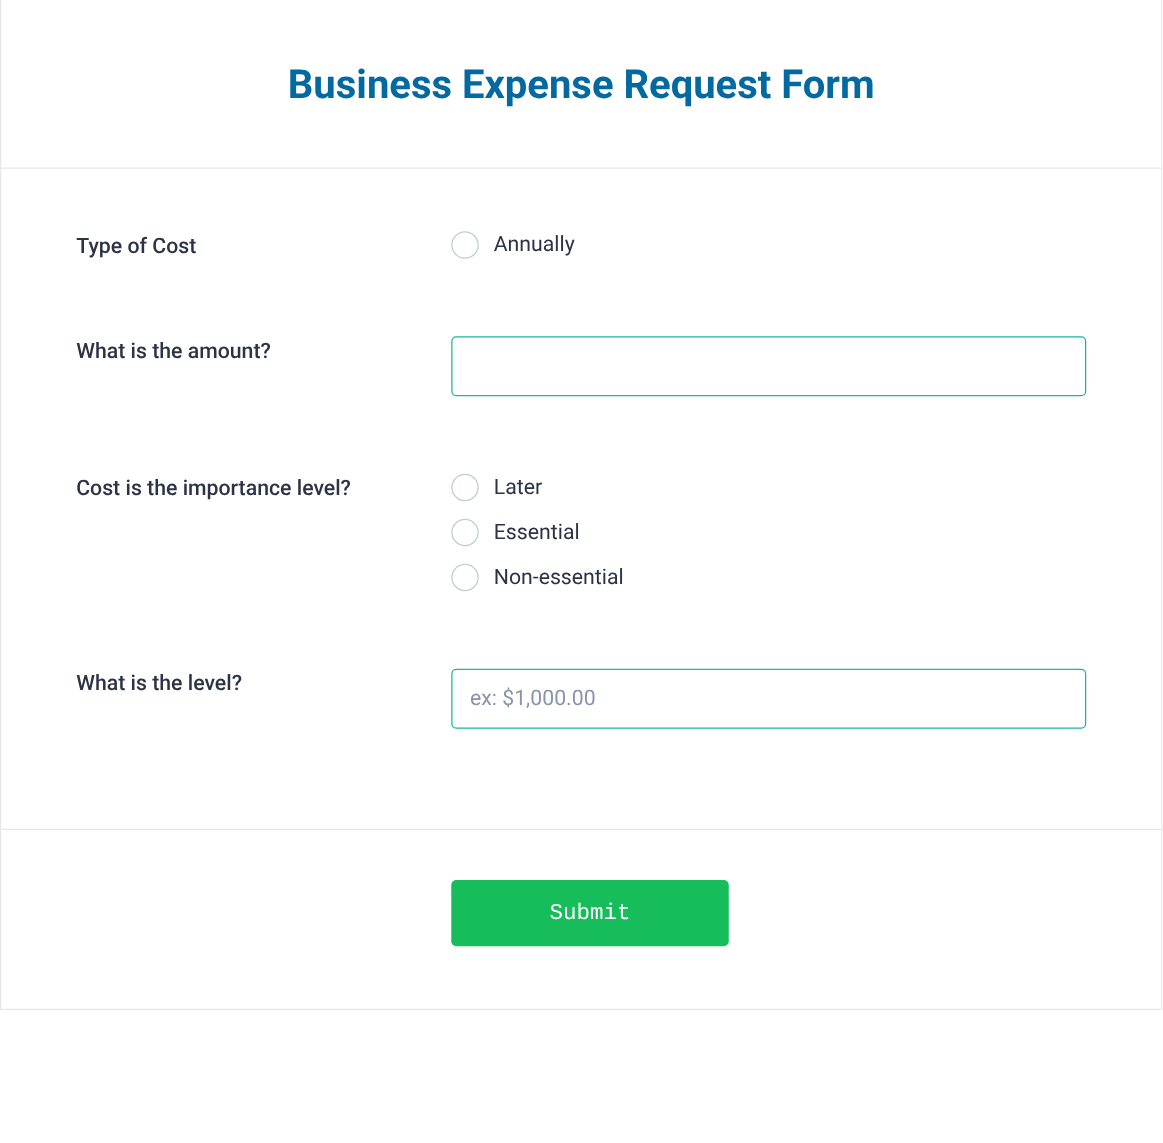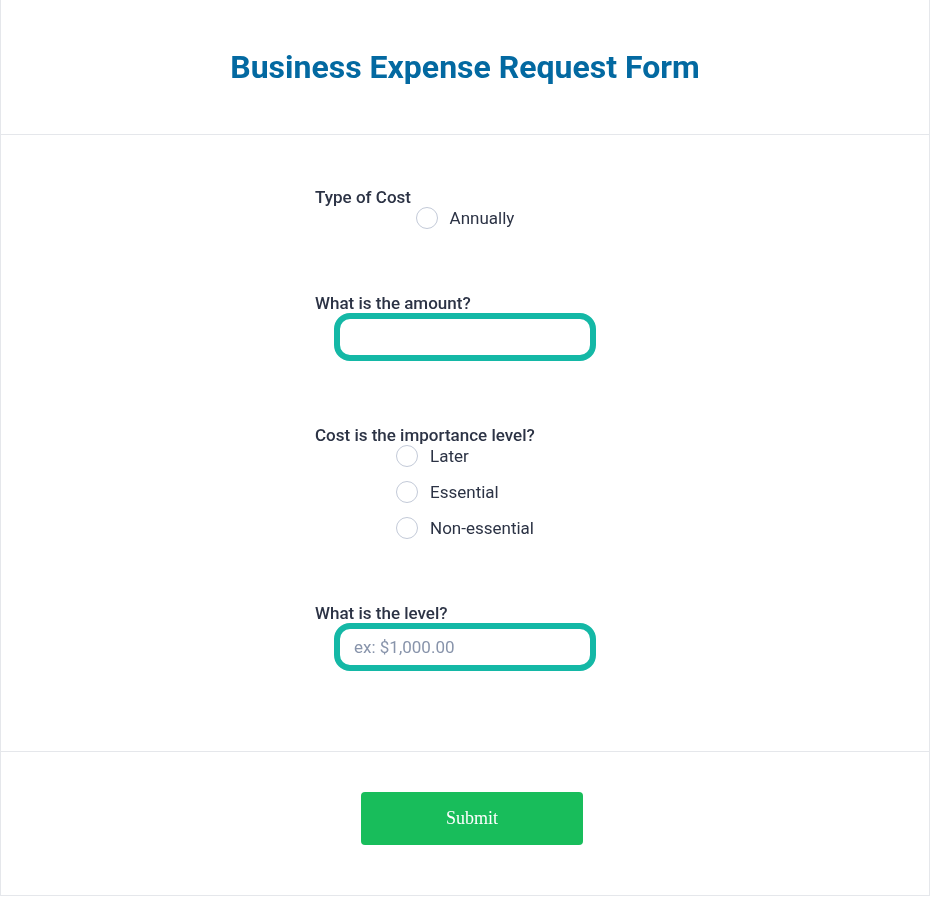--- a/index.html
+++ b/index.html
@@ -27,23 +27,22 @@
     .form-title {
       font-size: 32px;
       font-weight: 700;
       color: #0369a1;
     }
     .form-body {
       padding: 50px 60px 40px 60px;
     }
     .form-row {
       display: flex;
-      align-items: center;
+      align-items: flex-start;
       margin-bottom: 62px;
-      flex-direction: column;
     }
     .form-row:last-child {
       margin-bottom: 40px;
     }
     .form-label {
       width: 300px;
       flex-shrink: 0;
       font-size: 17px;
       font-weight: 500;
       color: #2c3345;
@@ -71,22 +70,22 @@
       flex-shrink: 0;
       background: #fff;
     }
     .radio-label {
       font-size: 17px;
       color: #2c3345;
     }
     .text-input {
       width: 100%;
       height: 48px;
-      border: 6px solid #14b8a6;
-      border-radius: 16px;
+      border: 1px solid #14b8a6;
+      border-radius: 4px;
       padding: 0 14px;
       font-size: 17px;
       color: #8b5cf6;
       font-family: inherit;
     }
     .text-input::placeholder {
       color: #8894ab;
     }
     .footer-section {
       border-top: 1px solid #e5e7eb;
@@ -95,21 +94,21 @@
     .submit-button {
       background: #18bd5b;
       color: #ffffff;
       border: none;
       border-radius: 4px;
       width: 222px;
       height: 53px;
       font-size: 18px;
       font-weight: 500;
       cursor: pointer;
-      font-family: Liberation Serif, serif;
+      font-family: Liberation Mono, monospace;
     }
   </style>
 </head>
 <body>
 
 <div class="form-container">
 
   <div class="header-section">
     <h1 class="form-title">Business Expense Request Form</h1>
   </div>

